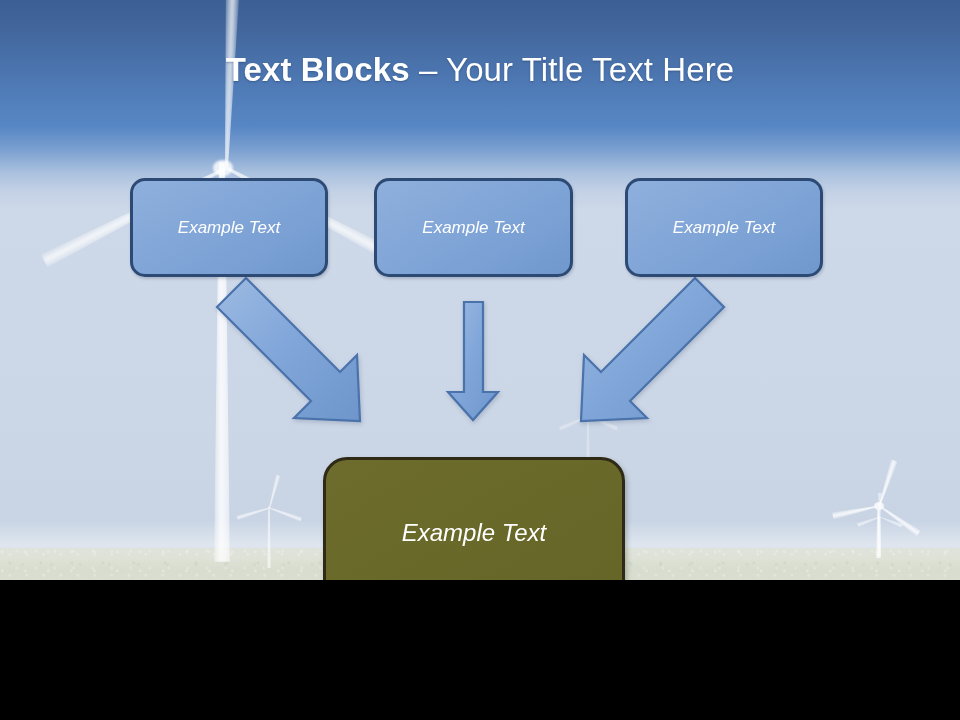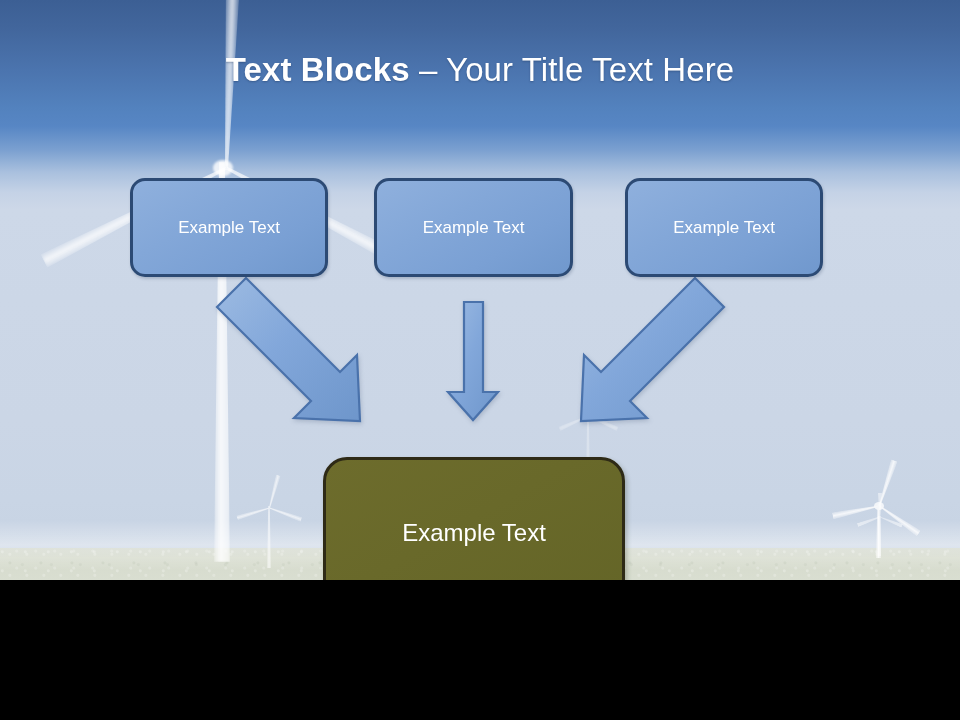--- a/index.html
+++ b/index.html
@@ -190,20 +190,21 @@
 
   
   .node {
     position: absolute;
     box-sizing: border-box;
     display: flex;
     align-items: center;
     justify-content: center;
     color: #ffffff;
     text-align: right;
+    font-style: italic;
   }
   .node-blue {
     border: 3px solid #2c4a74;
     border-radius: 15px;
     background: linear-gradient(150deg, #8fb0dd 0%, #83a7d8 38%, #7aa0d4 70%, #7098cd 100%);
     font-size: 17px;
     box-shadow: 1px 2px 3px rgba(40,60,90,.22);
   }
   .node-olive {
     border: 3px solid #2e2a16;

